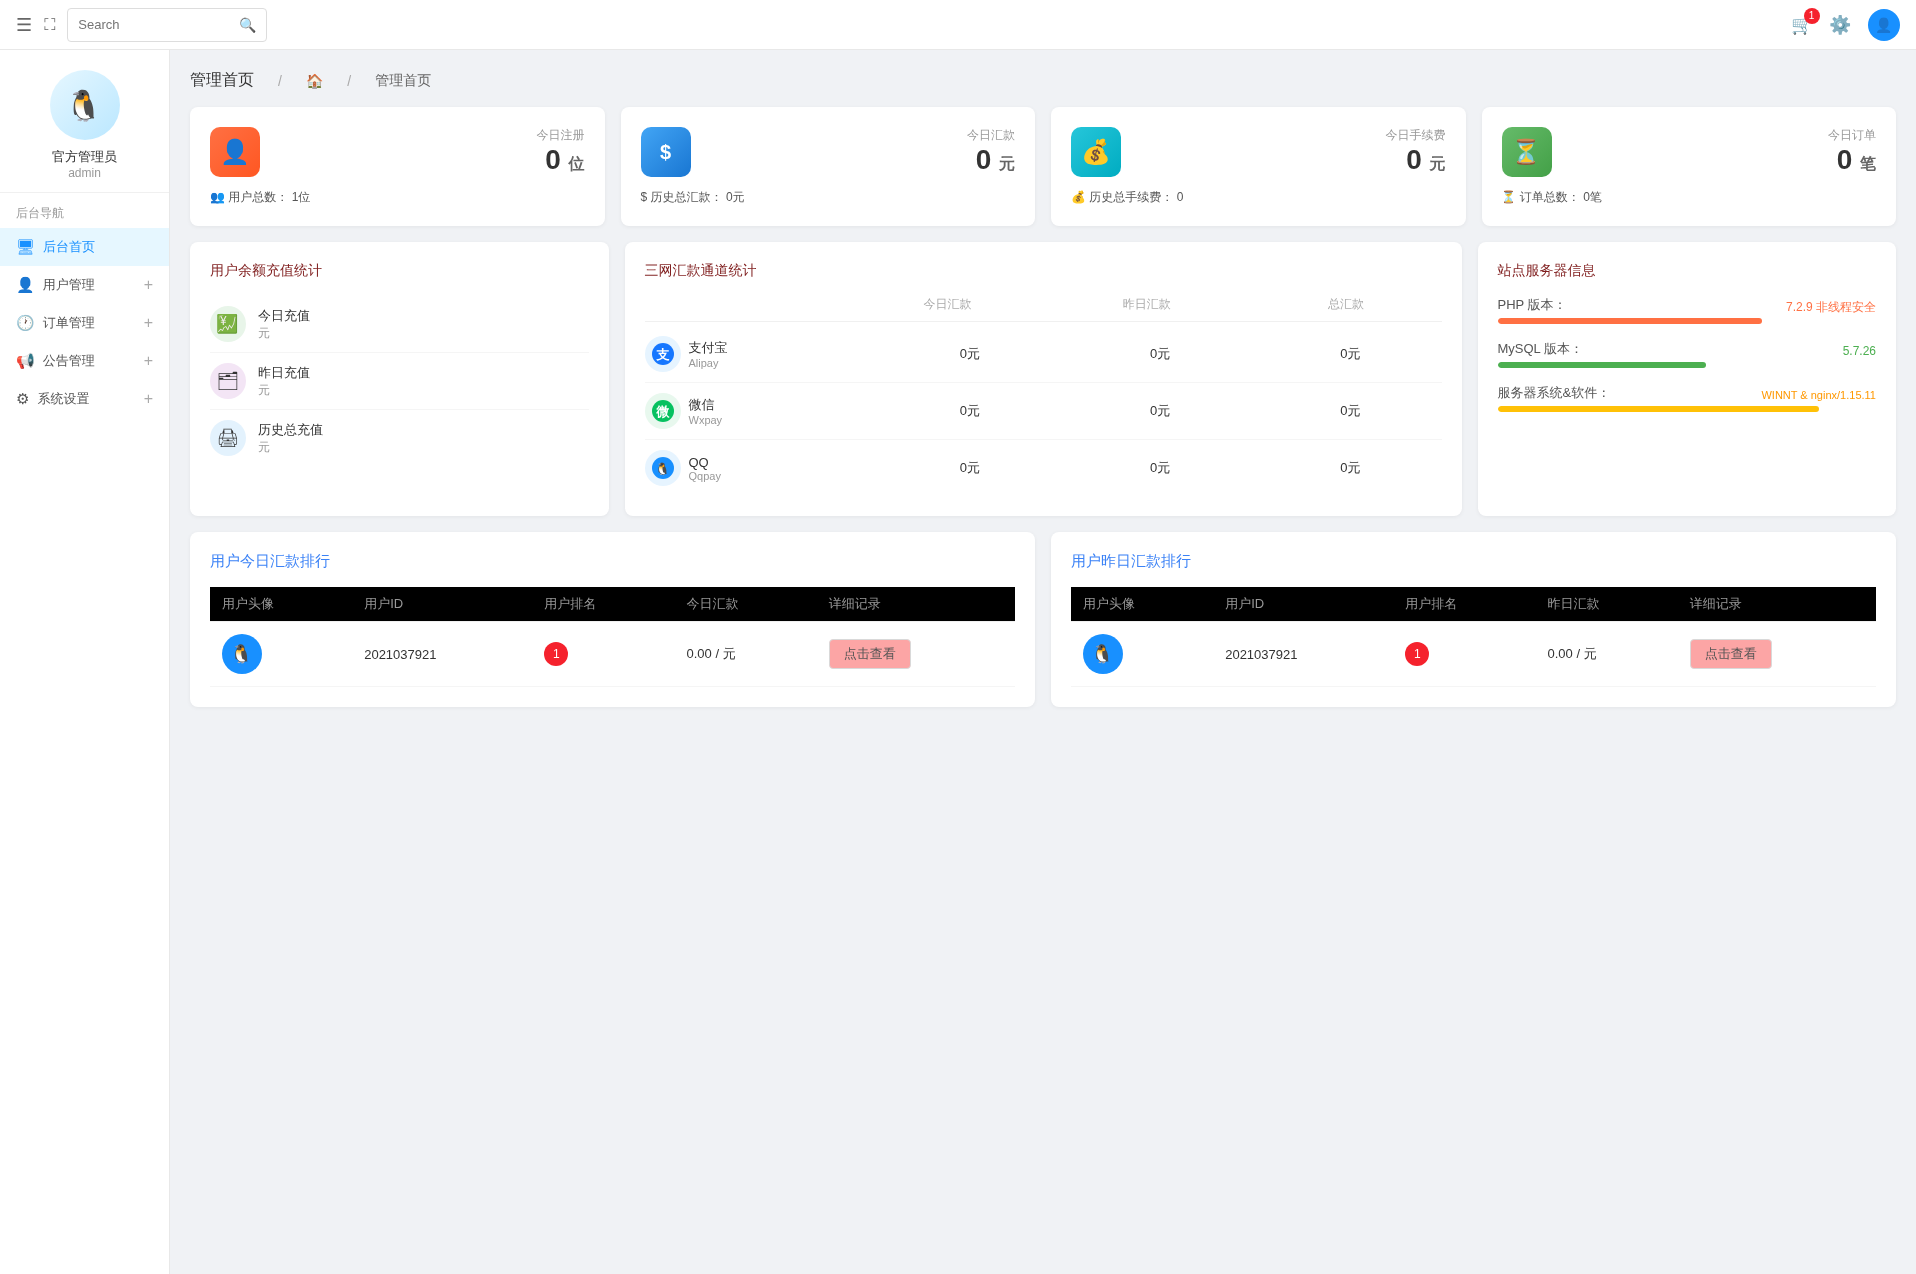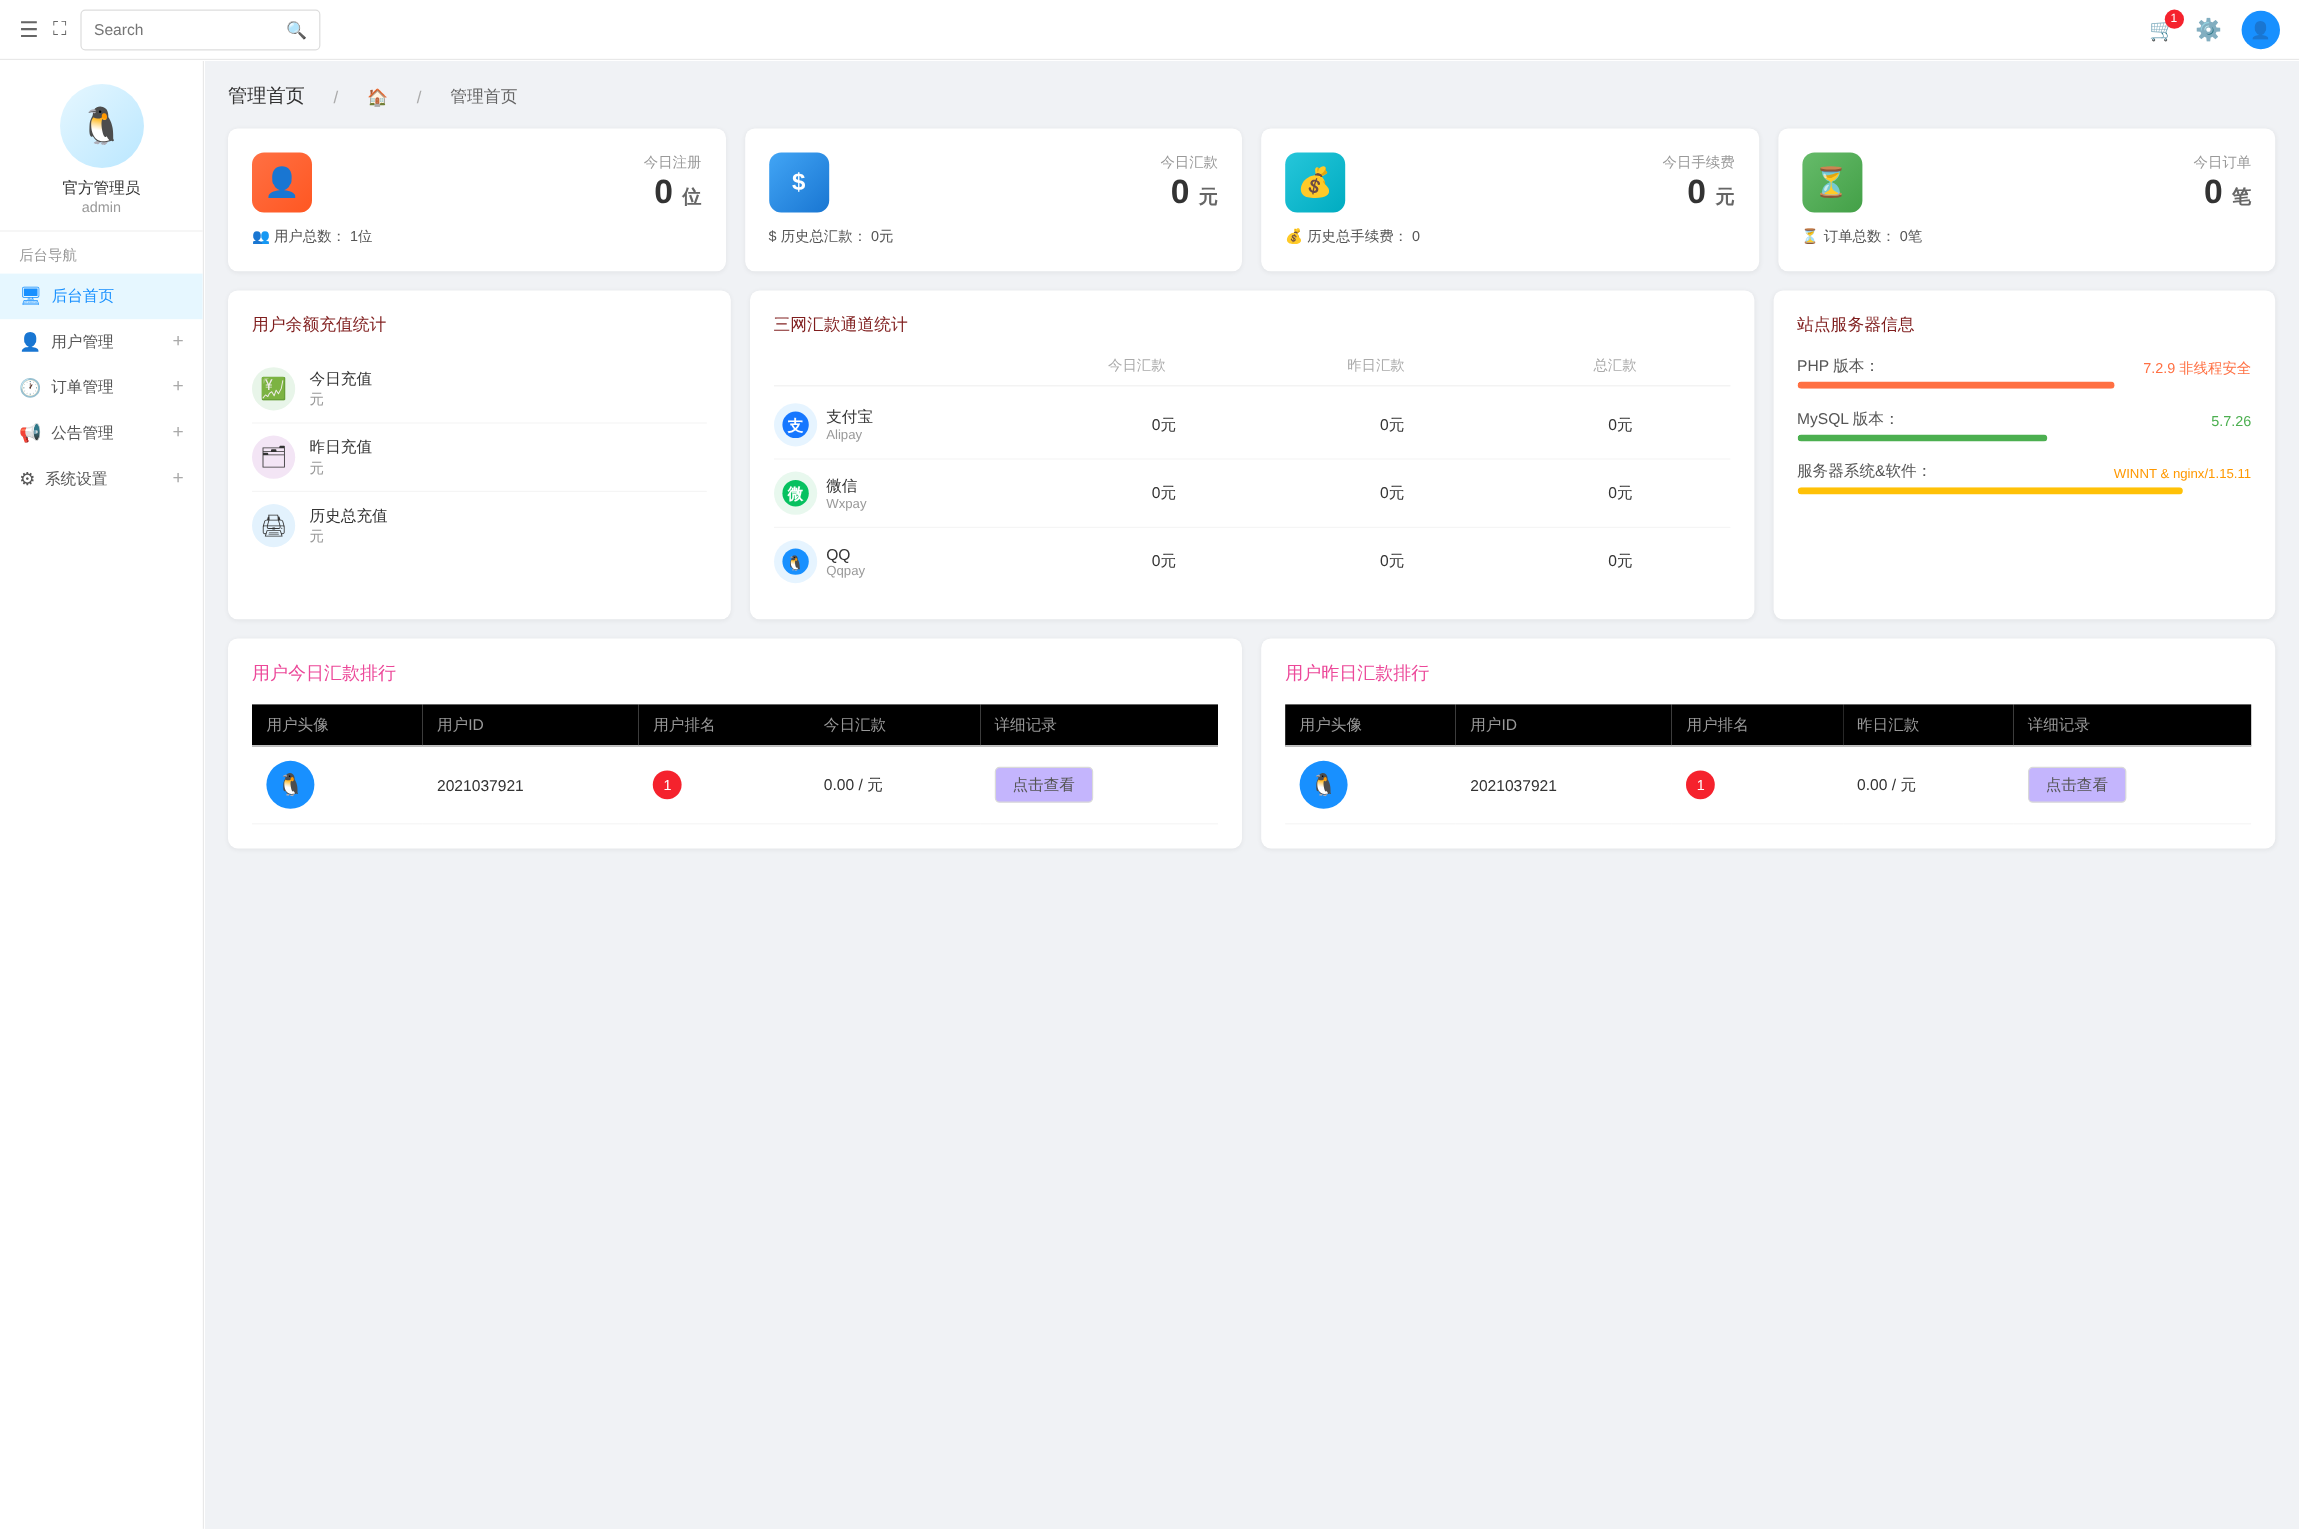--- a/index.html
+++ b/index.html
@@ -152,21 +152,21 @@
     .server-item .s-label { font-size: 13px; color: #555; margin-bottom: 4px; }
     .server-bar { height: 6px; border-radius: 3px; overflow: hidden; margin-bottom: 2px; }
     .server-bar .bar-fill { height: 100%; border-radius: 3px; }
     .server-value { font-size: 12px; color: #999; text-align: right; }
 
     
     .bottom-row {
       display: grid; grid-template-columns: 1fr 1fr; gap: 16px;
     }
     .table-panel { background: #fff; border-radius: 8px; padding: 20px; box-shadow: 0 1px 4px rgba(0,0,0,0.06); }
-    .table-title { font-size: 15px; font-weight: 500; color: #ec4899; margin-bottom: 16px; }
+    .table-title { font-size: 15px; font-weight: 500; color: #3b82f6; margin-bottom: 16px; }
     .data-table { width: 100%; border-collapse: collapse; }
     .data-table th {
       font-size: 13px; color: #999; font-weight: normal;
       padding: 8px 12px; text-align: left;
       border-bottom: 1px solid #f0f0f0; background: #000000;
     }
     .data-table td {
       padding: 12px; font-size: 13px; color: #333;
       border-bottom: 1px solid #f5f5f5; vertical-align: middle;
     }
@@ -175,21 +175,21 @@
       background: #1890ff; display: flex; align-items: center; justify-content: center;
       color: #fff; font-size: 18px; overflow: hidden;
     }
     .rank-badge {
       width: 24px; height: 24px; border-radius: 50%;
       background: #f5222d; color: #fff; font-size: 12px;
       display: flex; align-items: center; justify-content: center;
     }
     .view-btn {
       padding: 5px 14px; border: 1px solid #d9d9d9; border-radius: 4px;
-      background: #c4b5fd; font-size: 13px; color: #555; cursor: pointer;
+      background: #fca5a5; font-size: 13px; color: #555; cursor: pointer;
     }
   </style>
 </head>
 <body>
 
 <div class="header">
   <div class="header-left">
     <span class="menu-icon">☰</span>
     <span class="expand-icon">⛶</span>
     <div class="search-box">

